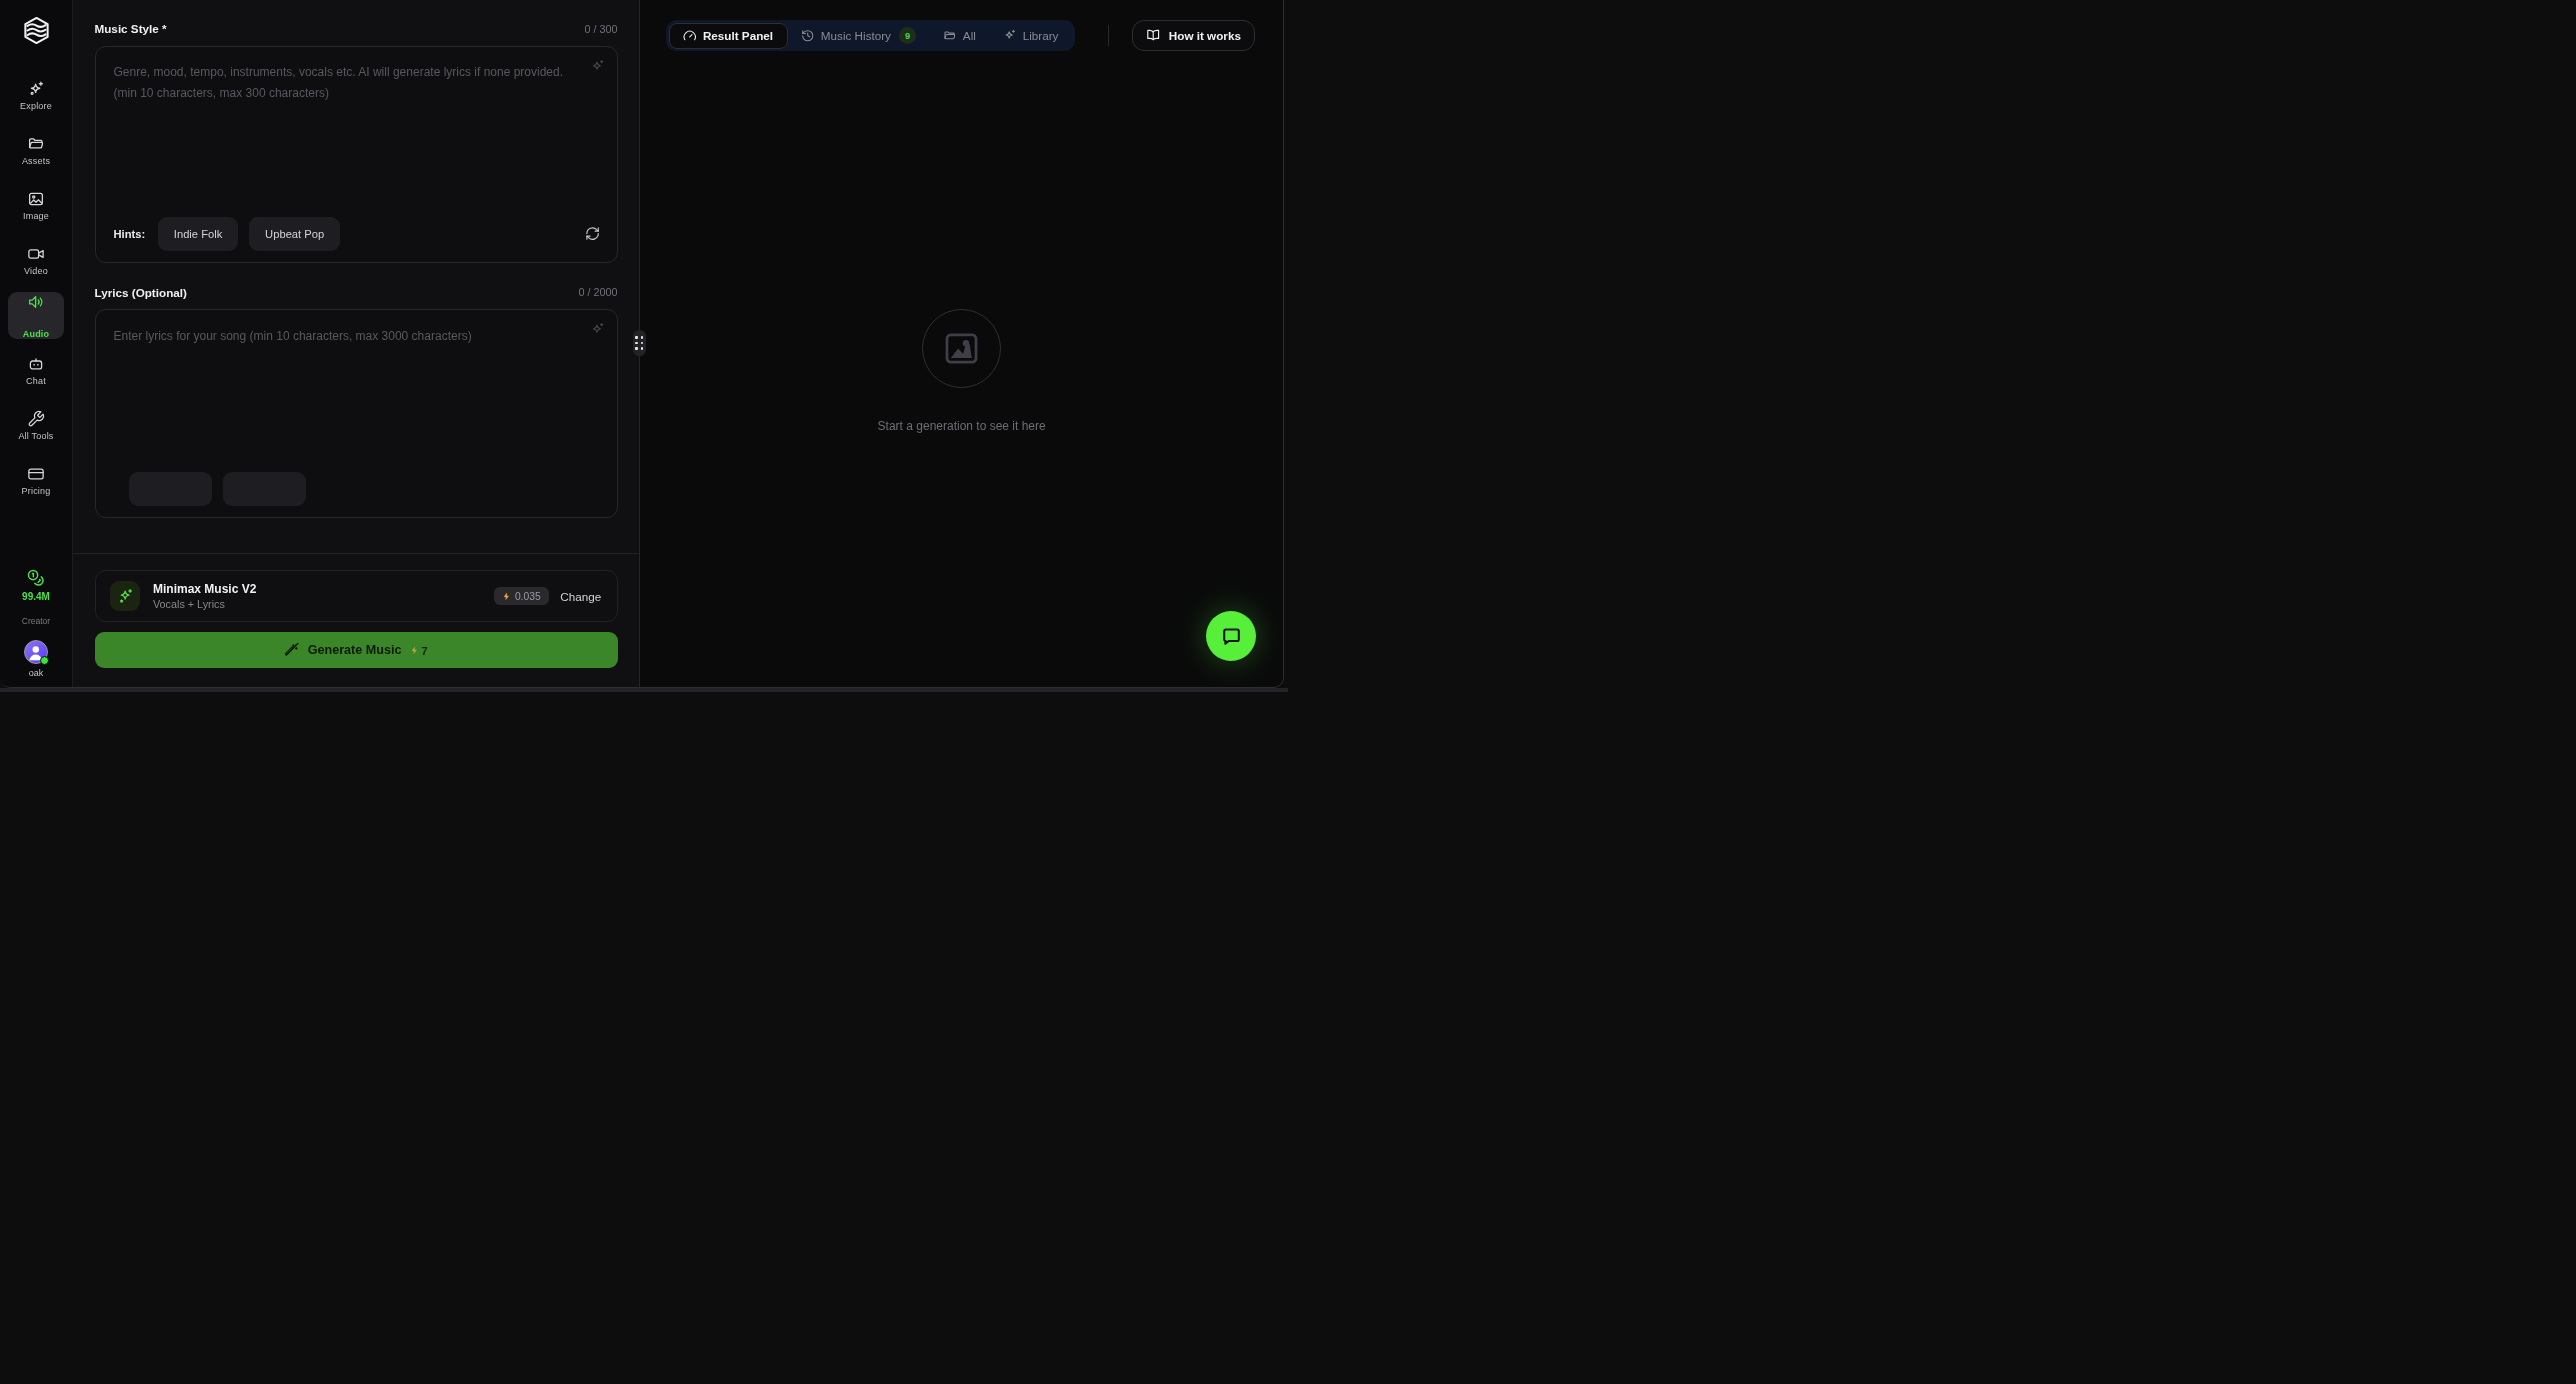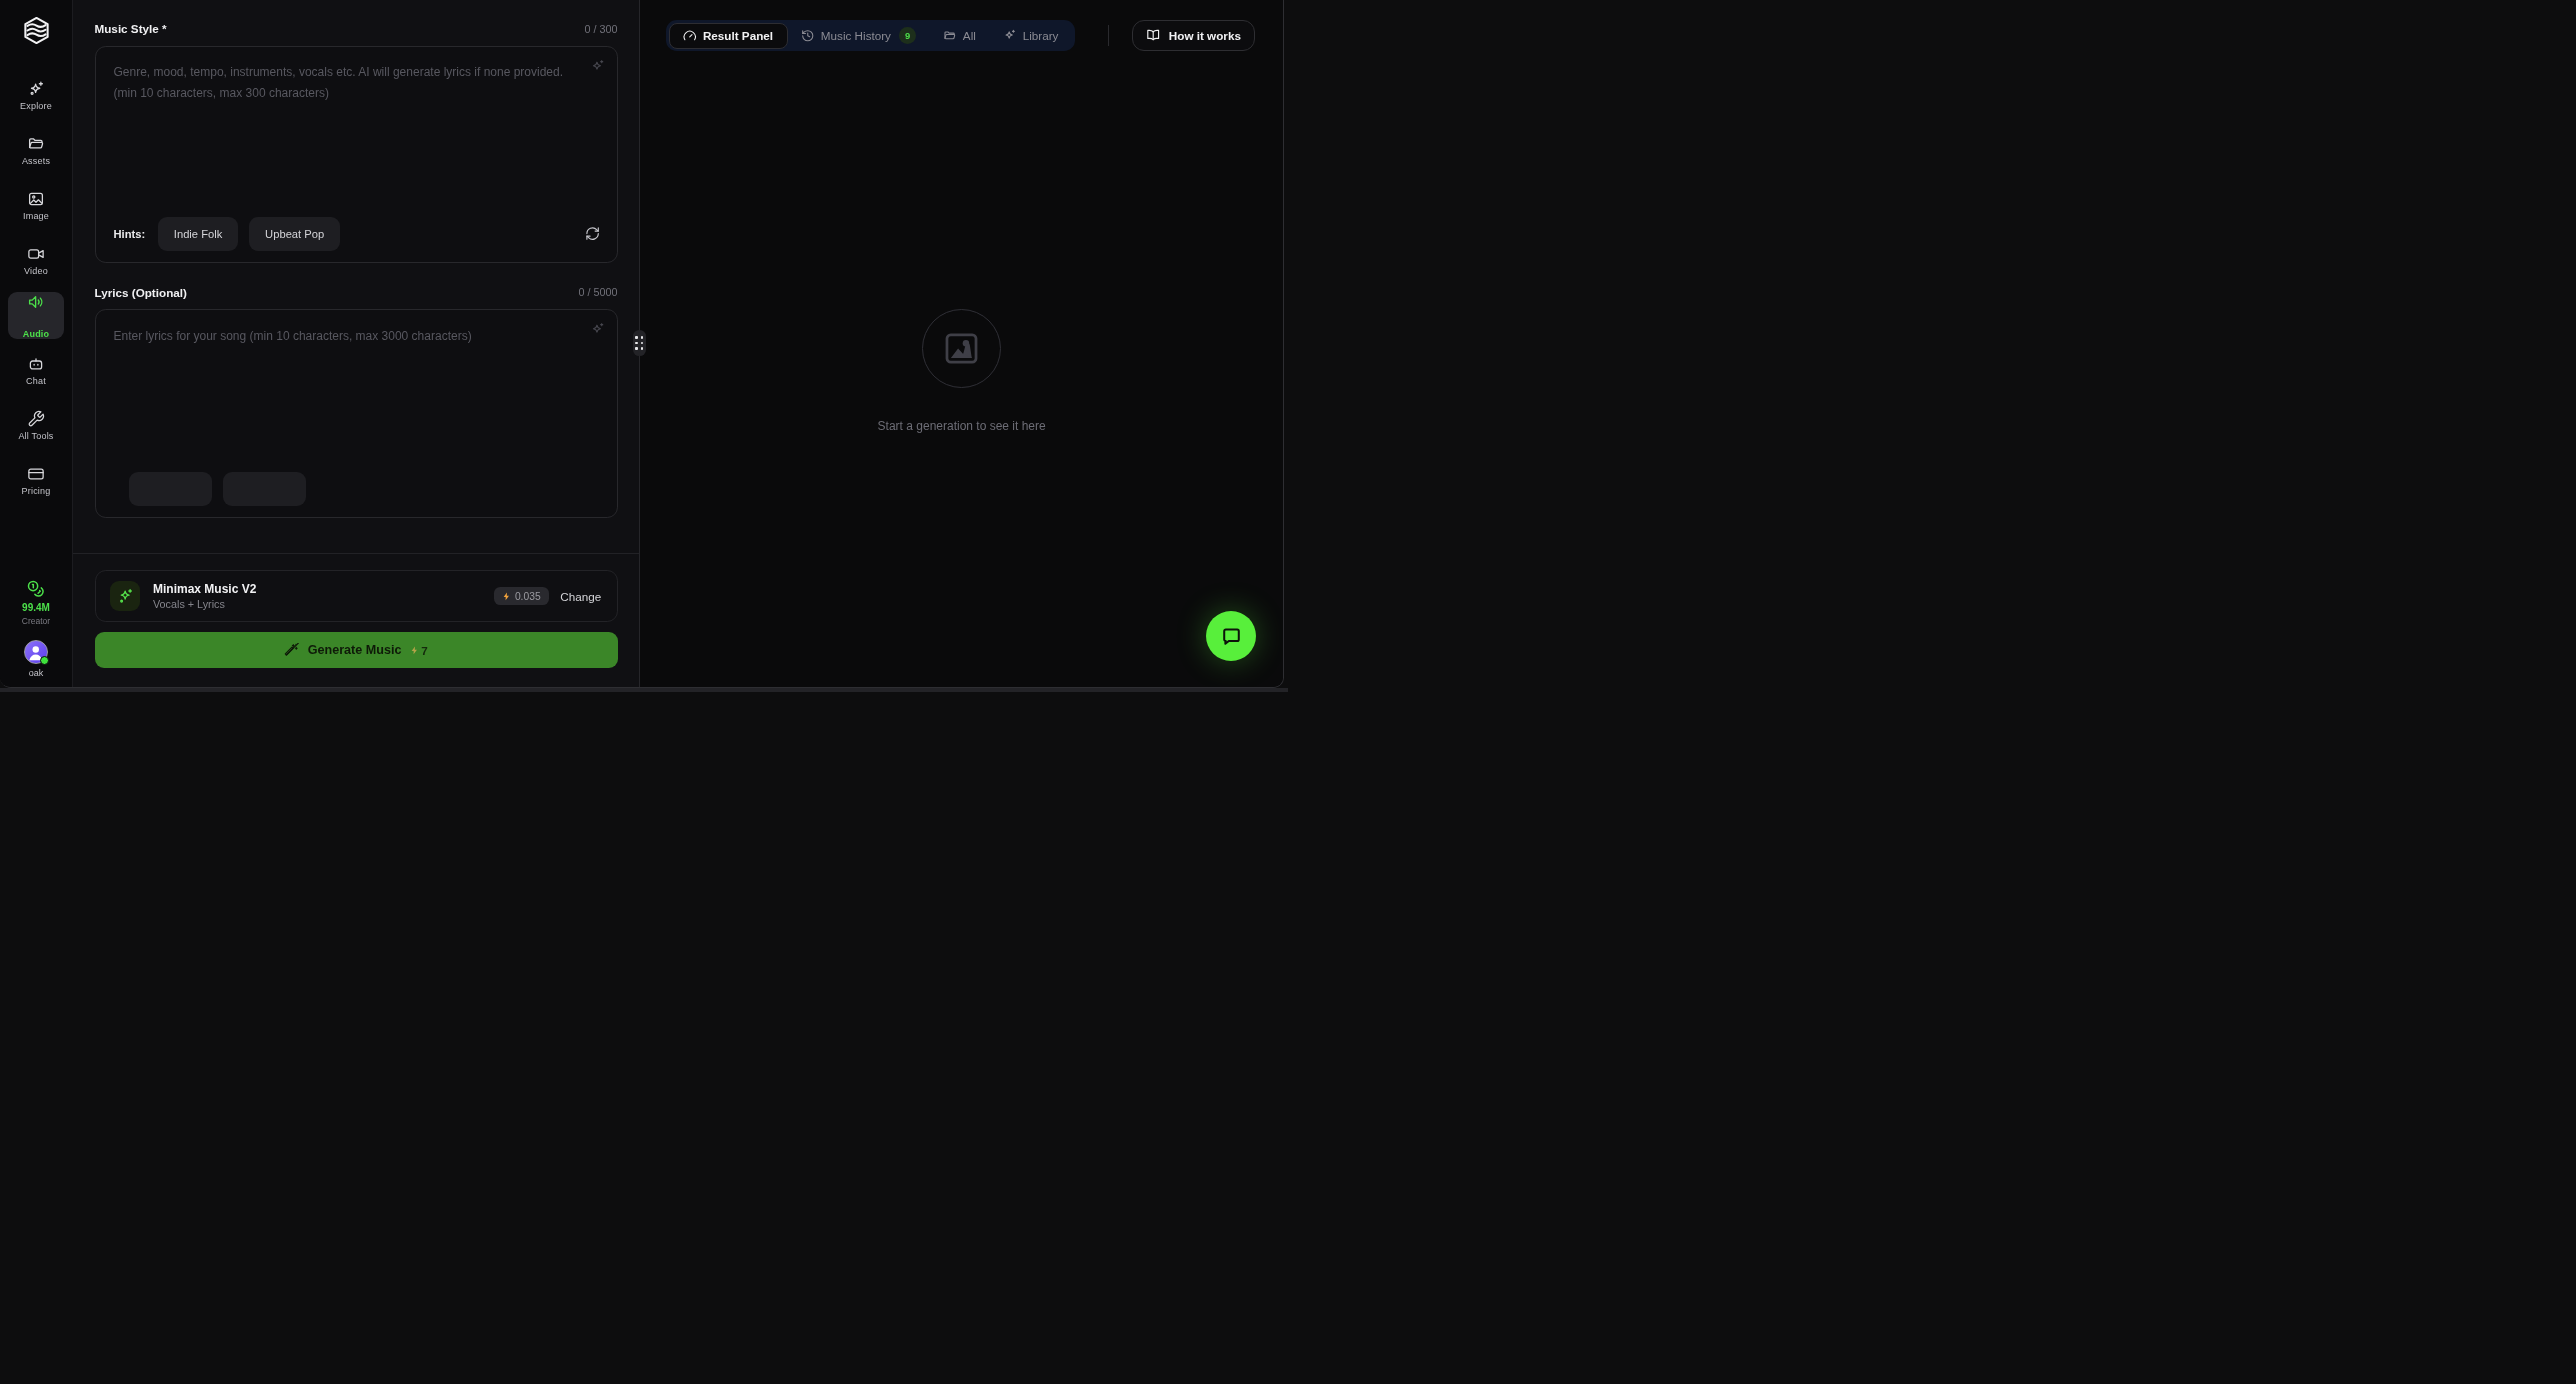--- a/index.html
+++ b/index.html
@@ -18,21 +18,21 @@
   .nav{display:flex;flex-direction:column;align-items:center;}
   .nav-item{width:56px;height:47px;margin-bottom:8px;border-radius:9px;display:flex;flex-direction:column;
     align-items:center;justify-content:center;gap:3.6px;cursor:pointer;color:#d7d7db;}
   .nav-item .nlabel{font-size:9px;letter-spacing:0.2px;color:#c3c3c9;line-height:1;}
   .nav-item.active{background:#26262b;color:#4ce04a;justify-content:space-between;}
   .nav-item.active .nlabel{color:#4ce04a;font-weight:700;}
   .nicon{display:flex;align-items:center;justify-content:center;height:19px;}
   .side-bottom{margin-top:auto;display:flex;flex-direction:column;align-items:center;padding-bottom:9px;}
   .credits{display:flex;flex-direction:column;align-items:center;cursor:pointer;margin-bottom:14.4px;}
   .camount{color:#4ce04a;font-size:10px;font-weight:700;margin-top:2.7px;}
-  .cplan{color:#7b7b83;font-size:8.5px;margin-top:3px;}
+  .cplan{color:#7b7b83;font-size:8.5px;margin-top:14px;}
   .user{display:flex;flex-direction:column;align-items:center;cursor:pointer;}
   .avatar{position:relative;width:24px;height:24px;border-radius:50%;
     background:linear-gradient(135deg,#8d72f7,#5b3df0);border:1.3px solid #9a9aa2;display:flex;align-items:center;justify-content:center;overflow:visible;}
   .avatar svg{border-radius:50%;}
   .avatar .dot{position:absolute;right:-1.8px;bottom:-1.8px;width:9px;height:9px;border-radius:50%;
     background:#3fe23c;border:1.8px solid #0a0a0c;}
   .uname{color:#c3c3c9;font-size:9px;margin-top:4.5px;}
 
   
   .form-panel{width:566px;flex:0 0 566px;background:#101013;position:relative;z-index:2;}
@@ -251,21 +251,21 @@
                     <path d="M3 21v-5h5"></path>
                   </svg>
               </button>
             </div>
           </div>
         </section>
 
         <section>
           <div class="label-row">
             <label>Lyrics (Optional)</label>
-            <span class="counter">0 / 5000</span>
+            <span class="counter">0 / 2000</span>
           </div>
           <div class="ta-box lyrics-box">
             <textarea placeholder="Enter lyrics for your song (min 10 characters, max 3000 characters)" style=""></textarea>
             <span class="ai-corner">
               <svg width="15.2" height="15.2" viewBox="0 0 24 24" fill="none" stroke="currentColor" stroke-width="1.7" stroke-linecap="round" stroke-linejoin="round">
                   <path d="M11 5c.4 3 2.6 5.2 5.6 5.6-3 .4-5.2 2.6-5.6 5.6-.4-3-2.6-5.2-5.6-5.6 3-.4 5.2-2.6 5.6-5.6Z"></path>
                   <path d="M18.5 2.5v3.4M16.8 4.2h3.4"></path>
                 </svg>
             </span>
             <div class="hints-row">

